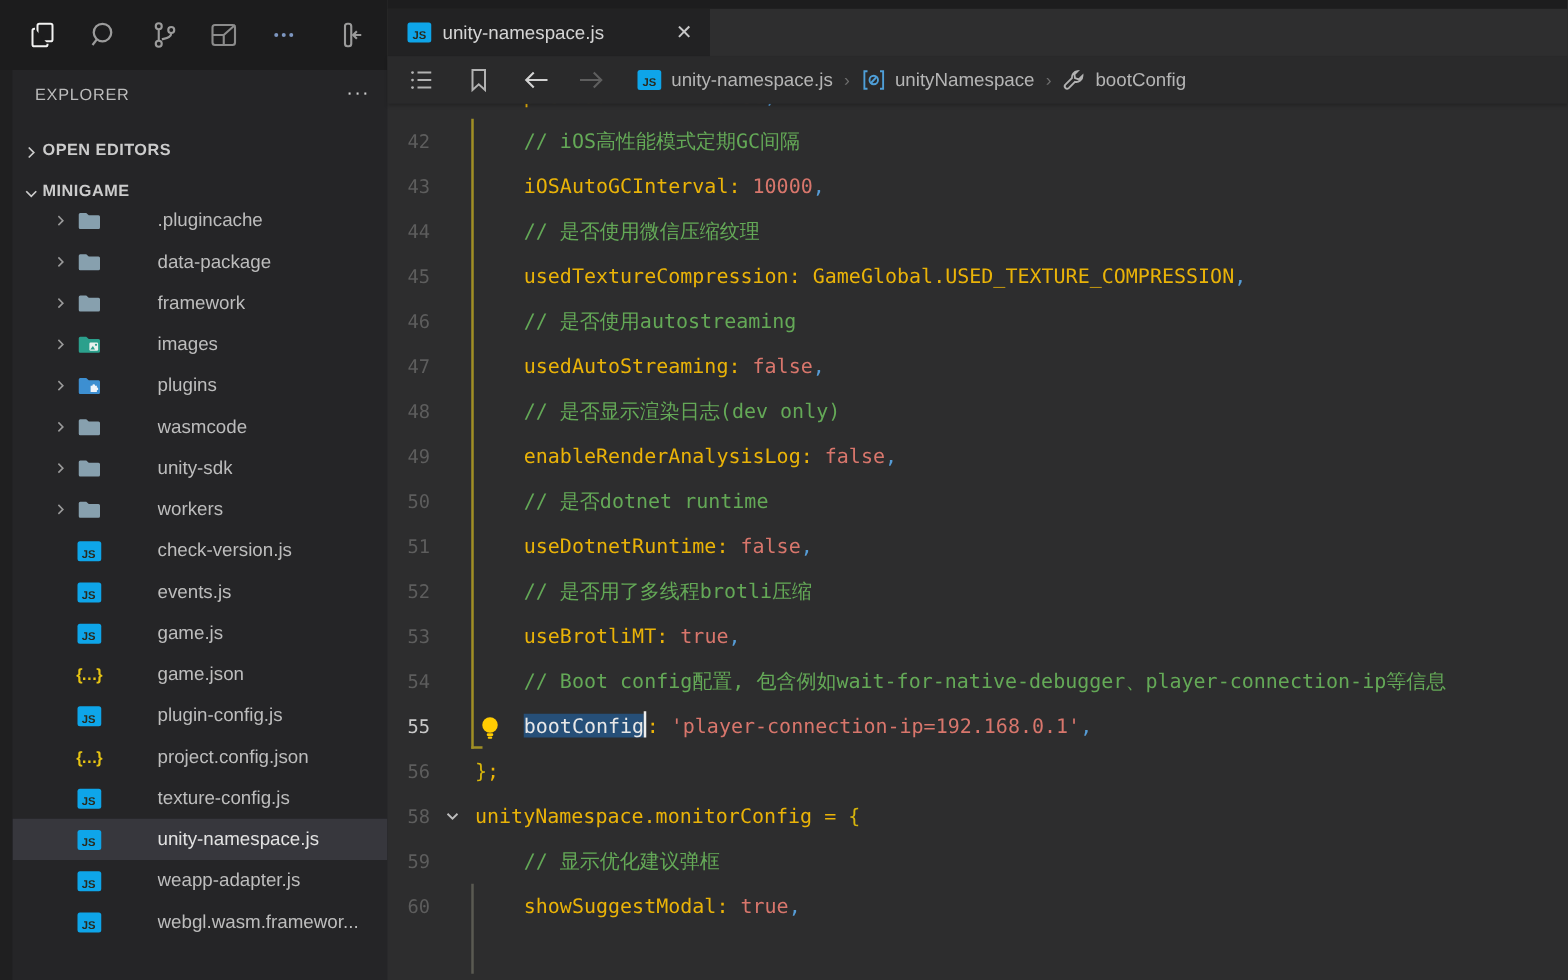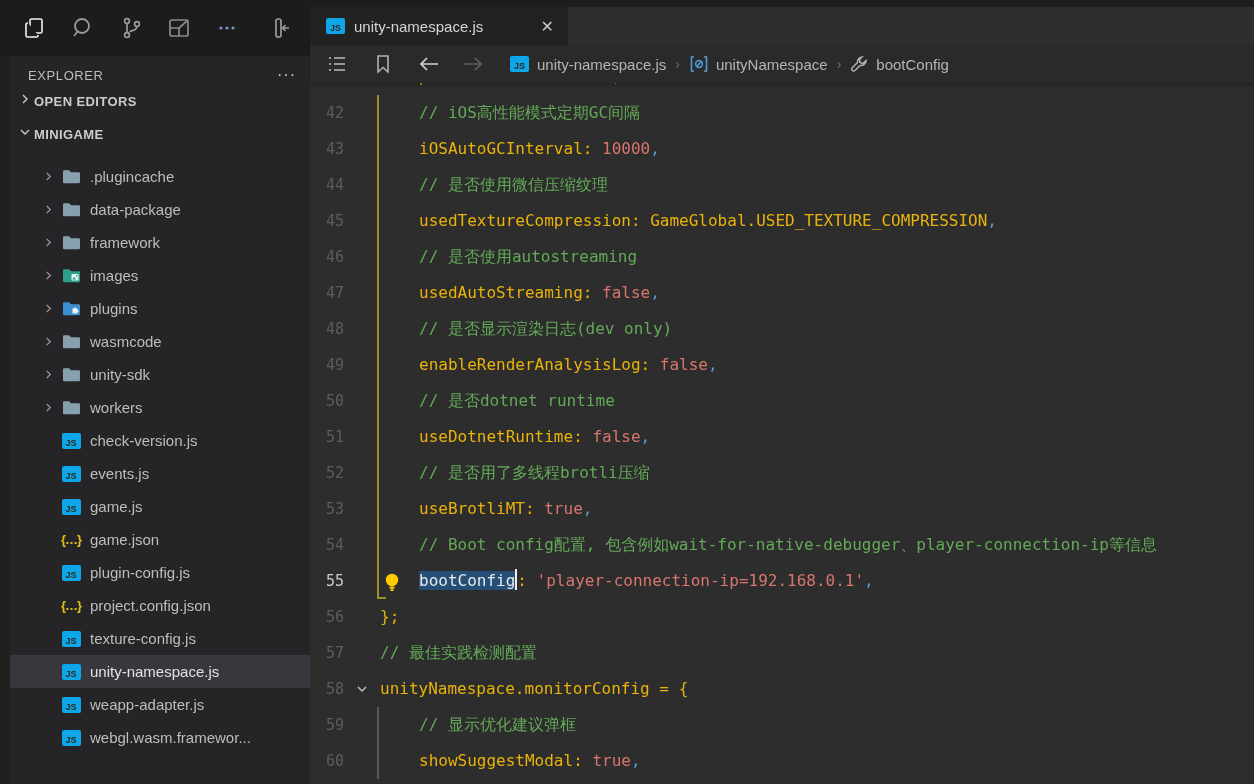--- a/index.html
+++ b/index.html
@@ -13,29 +13,29 @@
   .act-icon { width:26px; height:26px; margin-right:22px; display:flex; align-items:center; justify-content:center; }
   .act-icon svg { display:block; }
   .act-spacer { flex:1; }
   .act-last { margin-right:18px; }
   .side-strip { position:absolute; left:0; top:56px; bottom:0; width:10px; background:#1f1f20; }
   .side-body { position:absolute; left:10px; right:0; top:56px; bottom:0; background:#252527; overflow:hidden; }
   .explorer-header { height:38px; display:flex; align-items:center; padding:0 14px 0 18px;
                      color:#bcbcbc; font-size:13px; letter-spacing:.6px; }
   .explorer-header .hdr-label { flex:1; }
   .hdr-more { color:#cfcfcf; font-size:16px; letter-spacing:1px; cursor:pointer; }
-  .section-row { height:33px; display:flex; align-items:flex-start; color:#cccccc; font-weight:bold;
+  .section-row { height:33px; display:flex; align-items:flex-end; color:#cccccc; font-weight:bold;
                  font-size:13px; letter-spacing:.4px; padding-left:6px; cursor:pointer; }
   .section-row .chev { width:18px; display:flex; justify-content:center; }
   .tree-item { height:33px; display:flex; align-items:center; color:#bdbdbd; font-size:15px; cursor:pointer; }
   .tree-item.selected { background:#37373d; color:#e2e2e2; }
   .ti-chev { width:16px; margin-left:30px; display:flex; justify-content:center; flex:none; }
   .ti-noChev { width:16px; margin-left:30px; flex:none; }
   .ti-icon { width:22px; margin:0 8px 0 4px; display:flex; justify-content:center; flex:none; }
-  .ti-label { white-space:nowrap; overflow:hidden; }
+  .ti-label { white-space:nowrap; overflow:hidden;margin-left:36px; }
   .js-badge { width:19px; height:16px; background:#0ea5e9; color:#2a2a1d; font-weight:bold;
               font-size:9px; display:flex; align-items:flex-end; justify-content:center;
               border-radius:2px; padding-bottom:1px; font-family:"Liberation Sans",sans-serif; }
   .json-badge { color:#e6c313; font-weight:bold; font-size:13px; letter-spacing:-1px; }
 
   
   .editor-col { flex:1; position:relative; background:#2d2d2e; }
   .tab-bar { height:45px; background:#2e2e2f; border-top:7px solid #1d1d1e; display:flex; }
   .tab { width:258px; background:#222223; display:flex; align-items:center; padding:0 12px 0 16px;
          color:#d5d5d5; font-size:15px; cursor:pointer; }
@@ -405,21 +405,20 @@
           <div class="cl"><span class="cl-num">51</span><span class="cl-fold"></span><span class="cl-content ind"><span class="tk-w">useDotnetRuntime: </span><span class="tk-v">false</span><span class="tk-p">,</span></span></div>
           <div class="cl"><span class="cl-num">52</span><span class="cl-fold"></span><span class="cl-content ind"><span class="tk-c">// 是否用了多线程brotli压缩</span></span></div>
           <div class="cl"><span class="cl-num">53</span><span class="cl-fold"></span><span class="cl-content ind"><span class="tk-w">useBrotliMT: </span><span class="tk-v">true</span><span class="tk-p">,</span></span></div>
           <div class="cl"><span class="cl-num">54</span><span class="cl-fold"></span><span class="cl-content ind"><span class="tk-c">// Boot config配置, 包含例如wait-for-native-debugger、player-connection-ip等信息</span></span></div>
           <div class="cl active"><span class="cl-num">55</span><span class="cl-fold"></span><span class="cl-content ind"><span class="tk-sel">bootConfig</span><span class="cursor"></span><span class="tk-w">: </span><span class="tk-v">'player-connection-ip=192.168.0.1'</span><span class="tk-p">,</span></span><span class="bulb"><svg width="16" height="21" viewBox="0 0 16 21">
                 <circle cx="8" cy="8" r="6.2" fill="#ffcc02"></circle>
                 <rect x="5.4" y="14.5" width="5.2" height="2.2" rx="1" fill="#ffcc02"></rect>
                 <rect x="6.2" y="17.2" width="3.6" height="1.8" rx=".9" fill="#ffcc02"></rect>
               </svg></span></div>
           <div class="cl"><span class="cl-num">56</span><span class="cl-fold"></span><span class="cl-content"><span class="tk-b">}</span><span class="tk-w">;</span></span></div>
-          <div class="cl"><span class="cl-num">57</span><span class="cl-fold"></span><span class="cl-content"><span class="tk-c">// 最佳实践检测配置</span></span></div>
           <div class="cl"><span class="cl-num">58</span><span class="cl-fold"><svg width="12" height="12" viewBox="0 0 12 12">
                 <path d="M2 4 L6 8 L10 4" fill="none" stroke="#bdbdbd" stroke-width="1.5"></path>
               </svg></span><span class="cl-content"><span class="tk-w">unityNamespace.monitorConfig = </span><span class="tk-b">{</span></span></div>
           <div class="cl"><span class="cl-num">59</span><span class="cl-fold"></span><span class="cl-content ind"><span class="tk-c">// 显示优化建议弹框</span></span></div>
           <div class="cl"><span class="cl-num">60</span><span class="cl-fold"></span><span class="cl-content ind"><span class="tk-w">showSuggestModal: </span><span class="tk-v">true</span><span class="tk-p">,</span></span></div>
           <div class="guide" style="left: 67px; top: 36px; height: 504px; background: rgb(160, 143, 37);"></div>
           <div class="guide-foot" style="left: 67px; width: 9px; top: 538px; background: rgb(160, 143, 37);"></div>
           <div class="guide" style="left: 67px; top: 648px; height: 72px; background: rgb(90, 90, 82);"></div>
         </div>
     </div>

